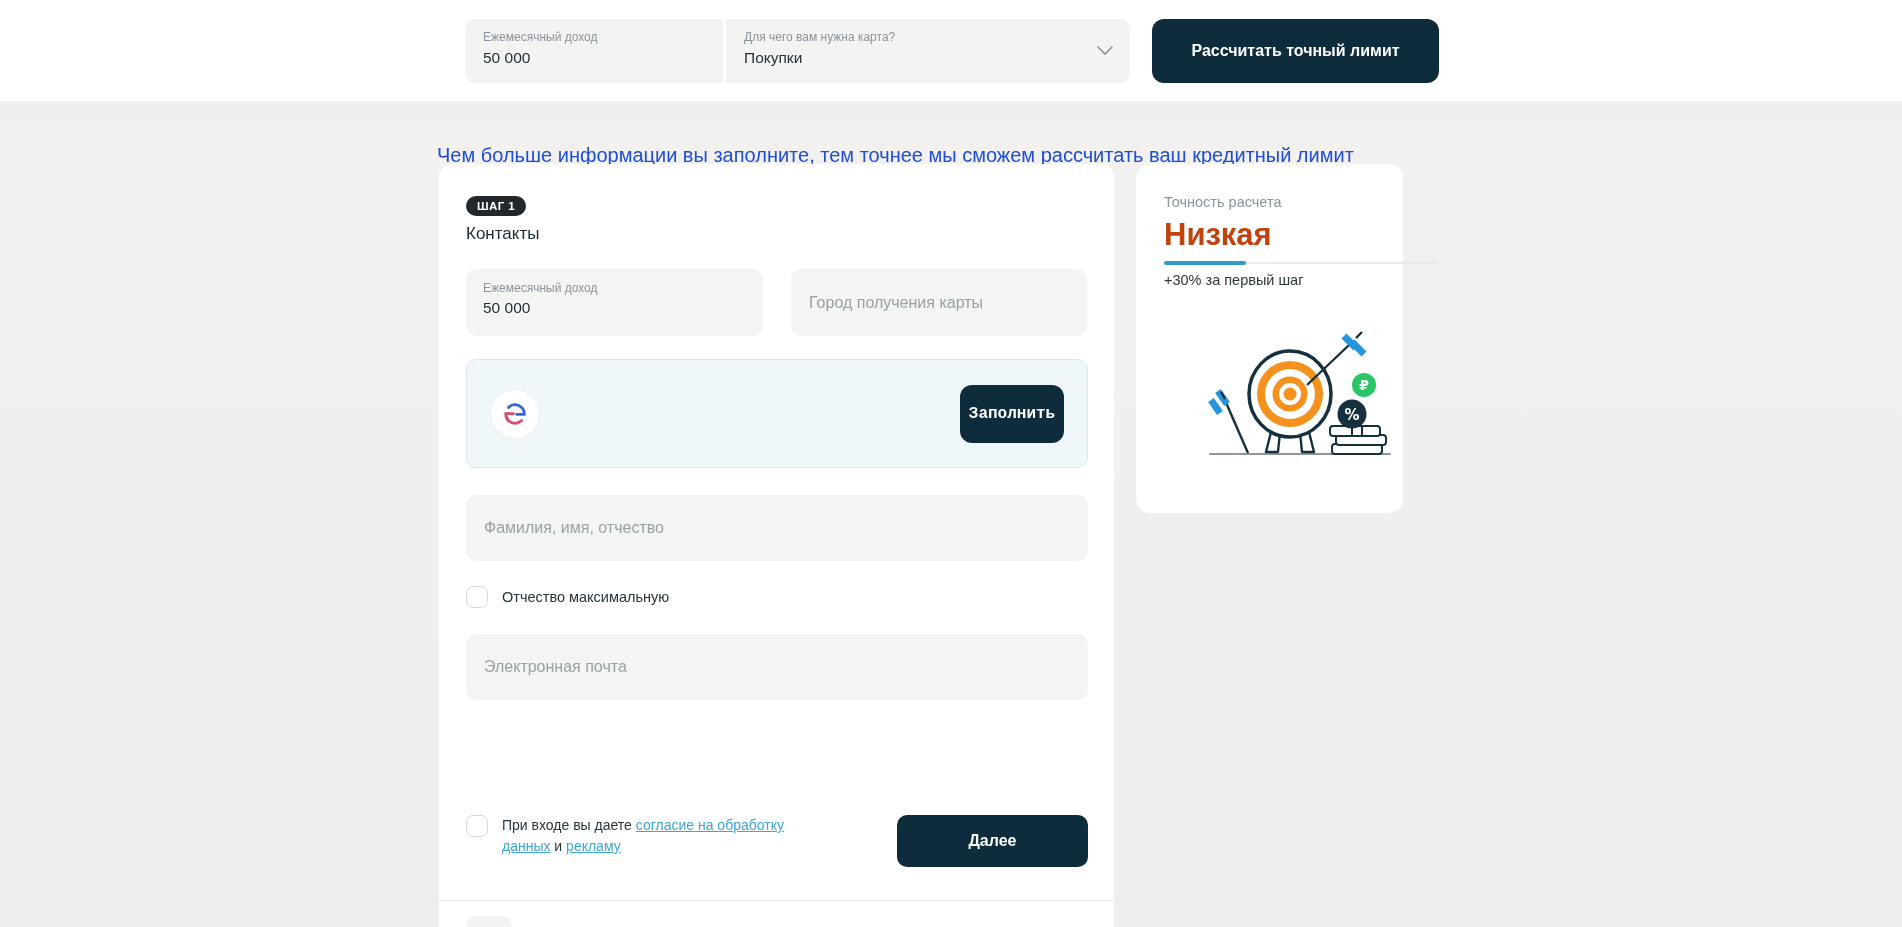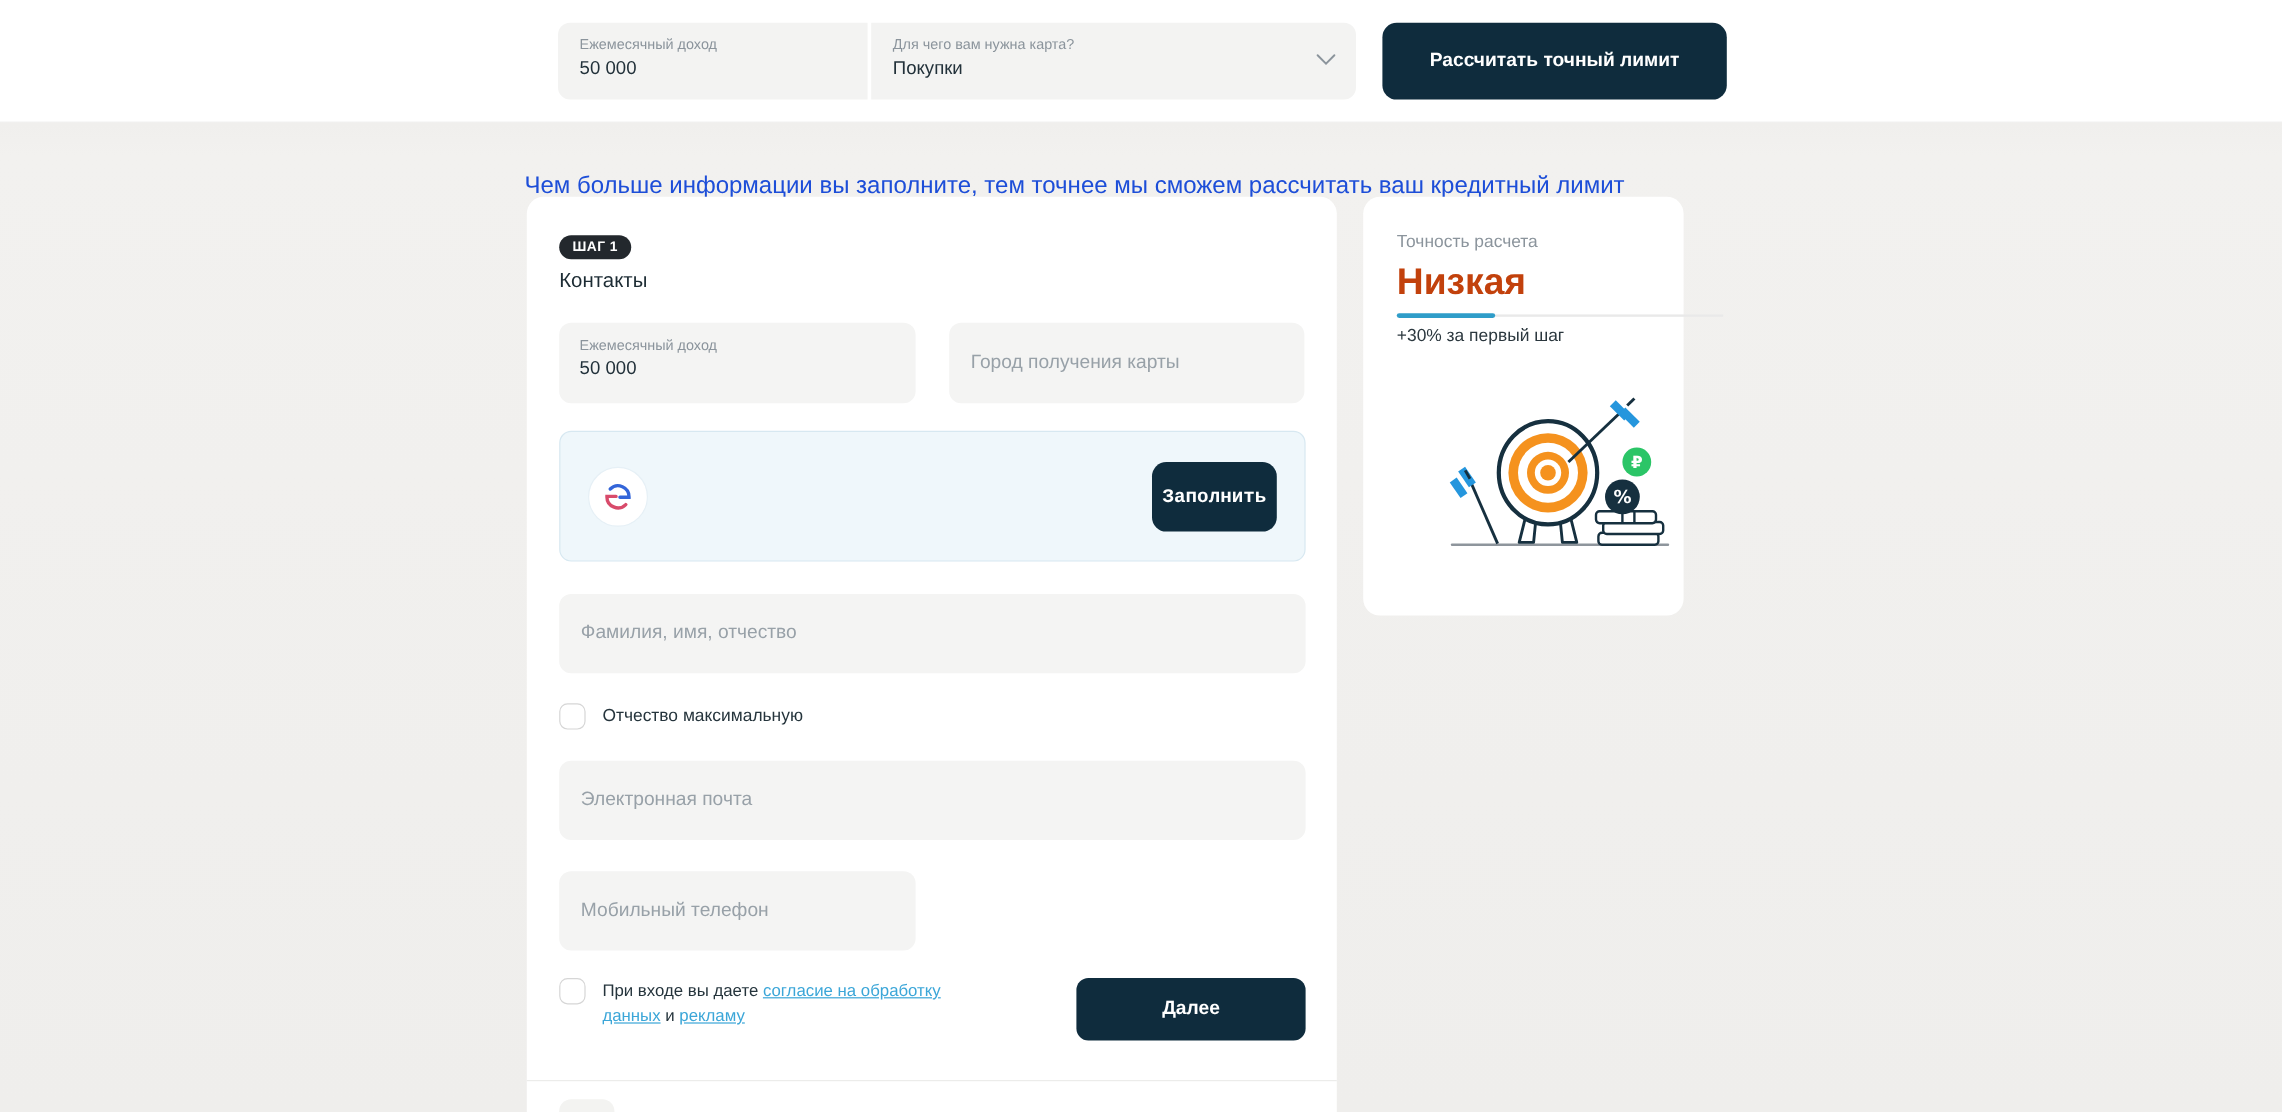--- a/index.html
+++ b/index.html
@@ -131,23 +131,20 @@
 
   <div class="cbx-row1">
     <div class="cbx"></div>
     <div class="cbx-label">Отчество максимальную</div>
   </div>
 
   <div class="field f-email">
     <input type="text" placeholder="Электронная почта" style="">
   </div>
 
-  <div class="field f-phone">
-    <input type="text" placeholder="Мобильный телефон" style="">
-  </div>
 
   <div class="consent">
     <div class="cbx"></div>
     <div class="consent-text"><span>При входе вы даете </span><a>согласие на обработку данных</a><span> и </span><a>рекламу</a></div>
   </div>
 
   <button class="btn-dark next-btn">Далее</button>
 
   <div class="divider"></div>
   <div class="badge-next-partial"></div>

